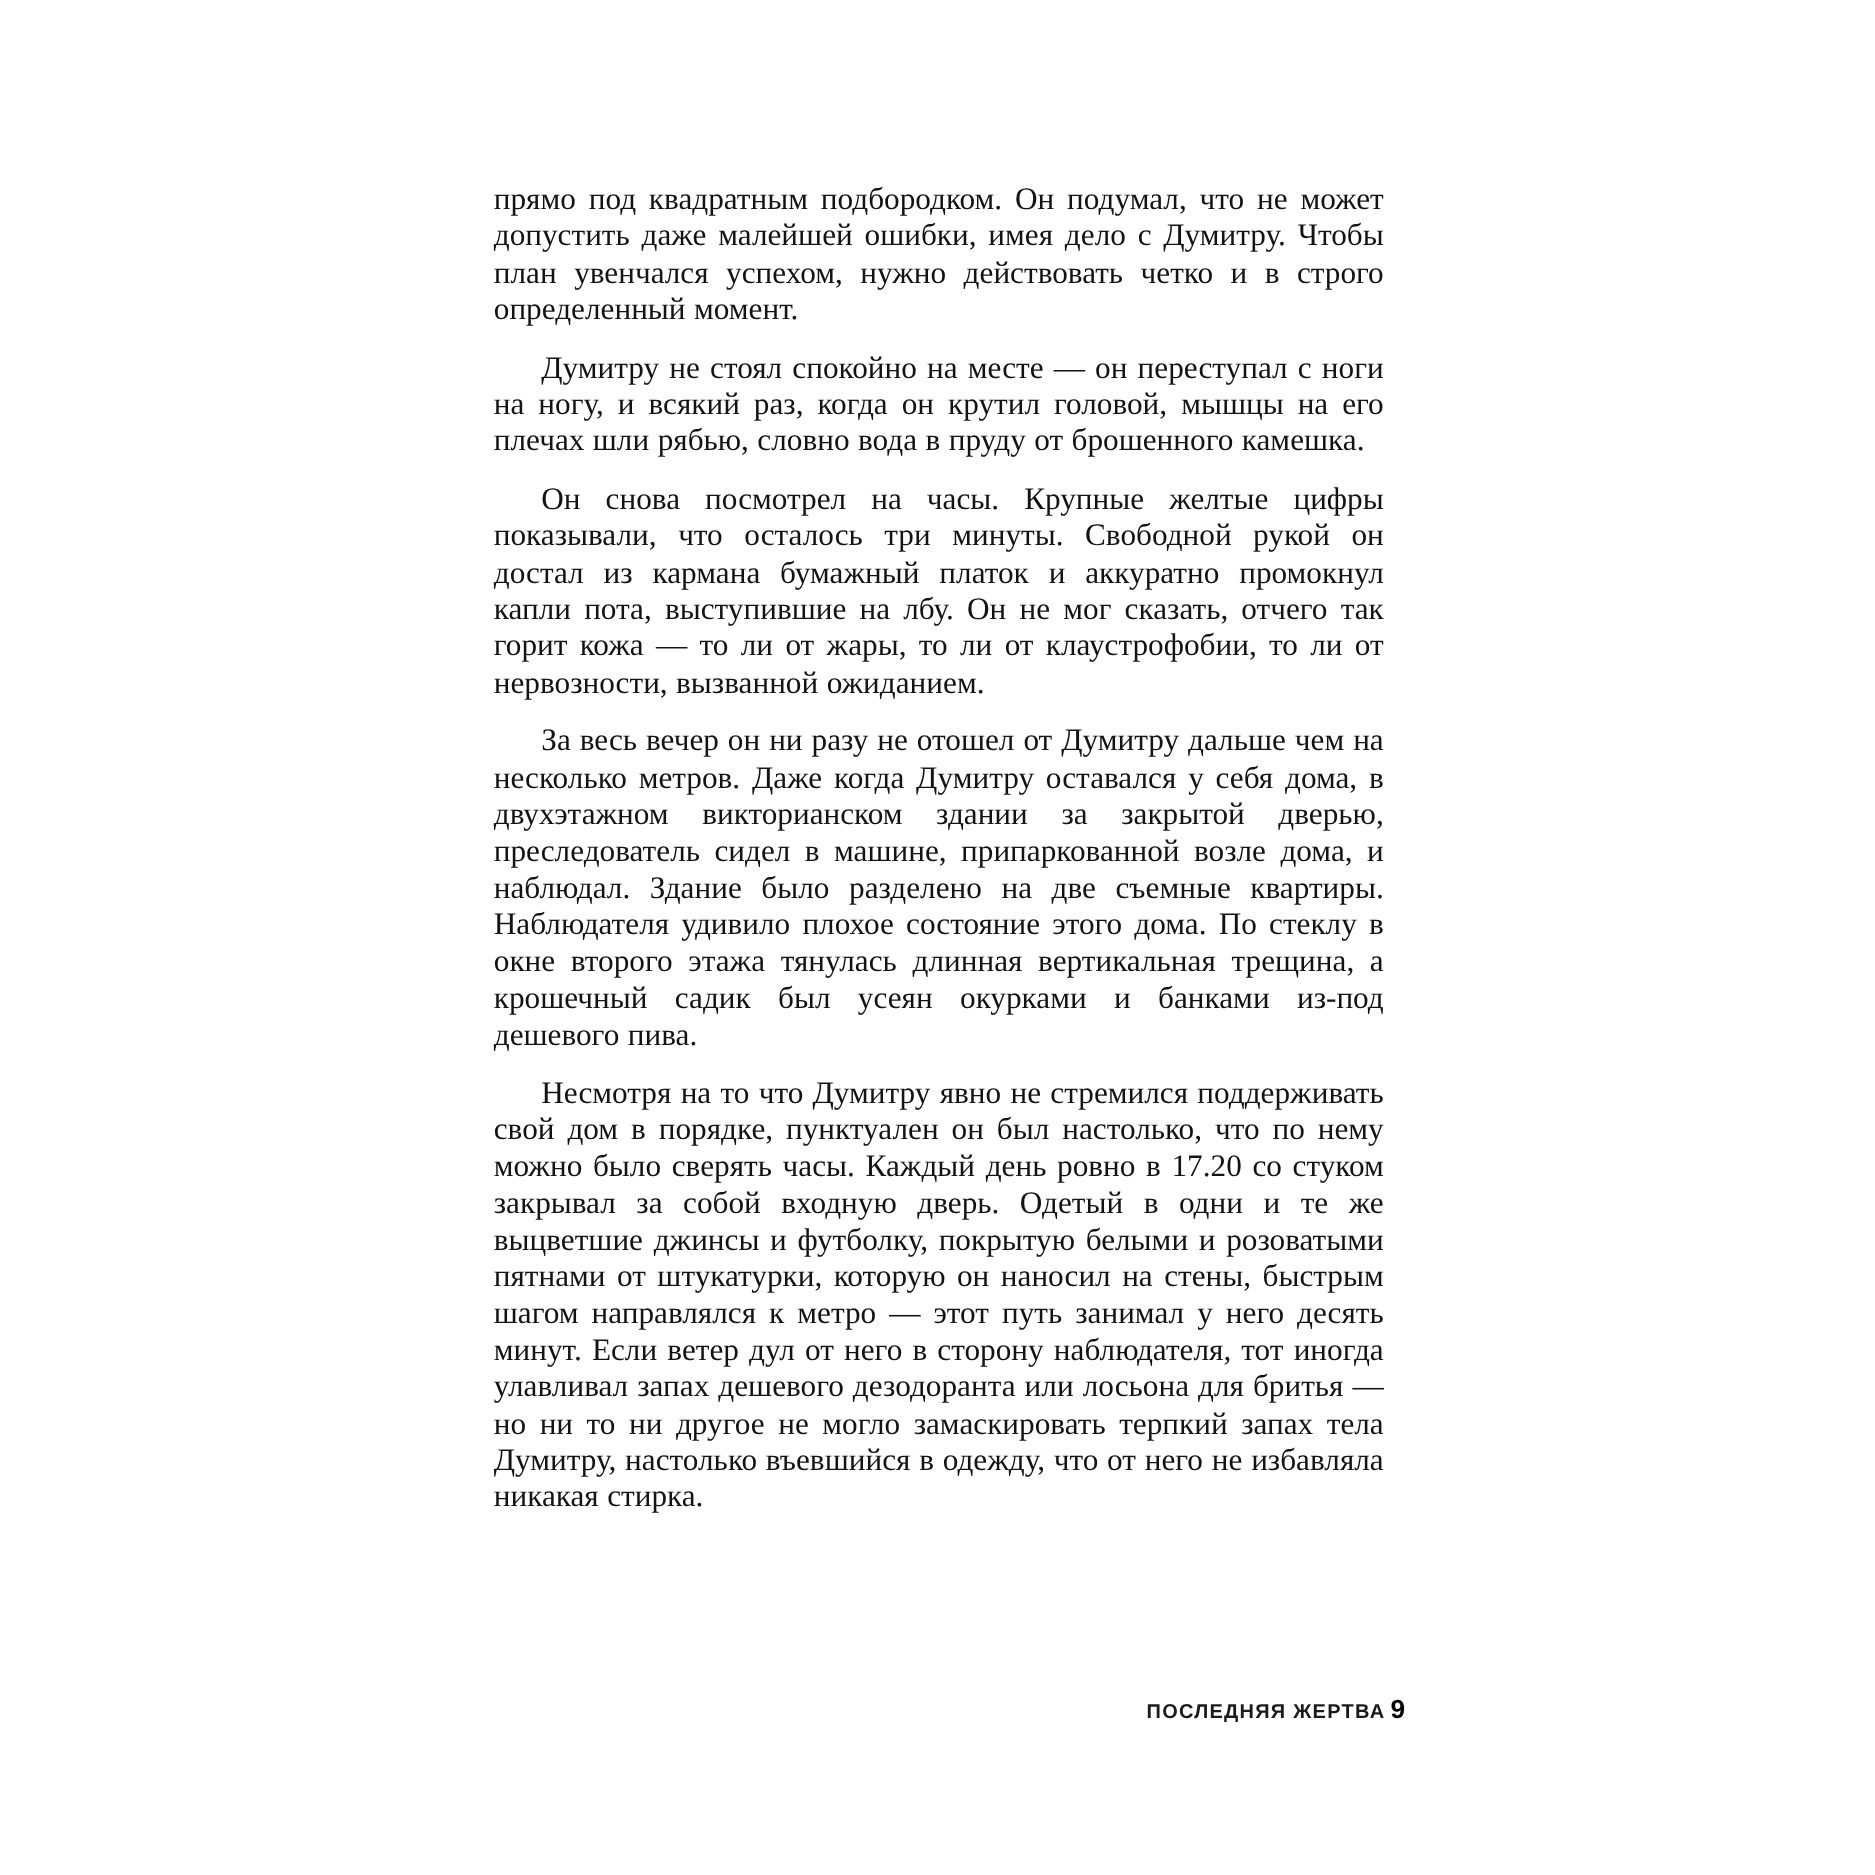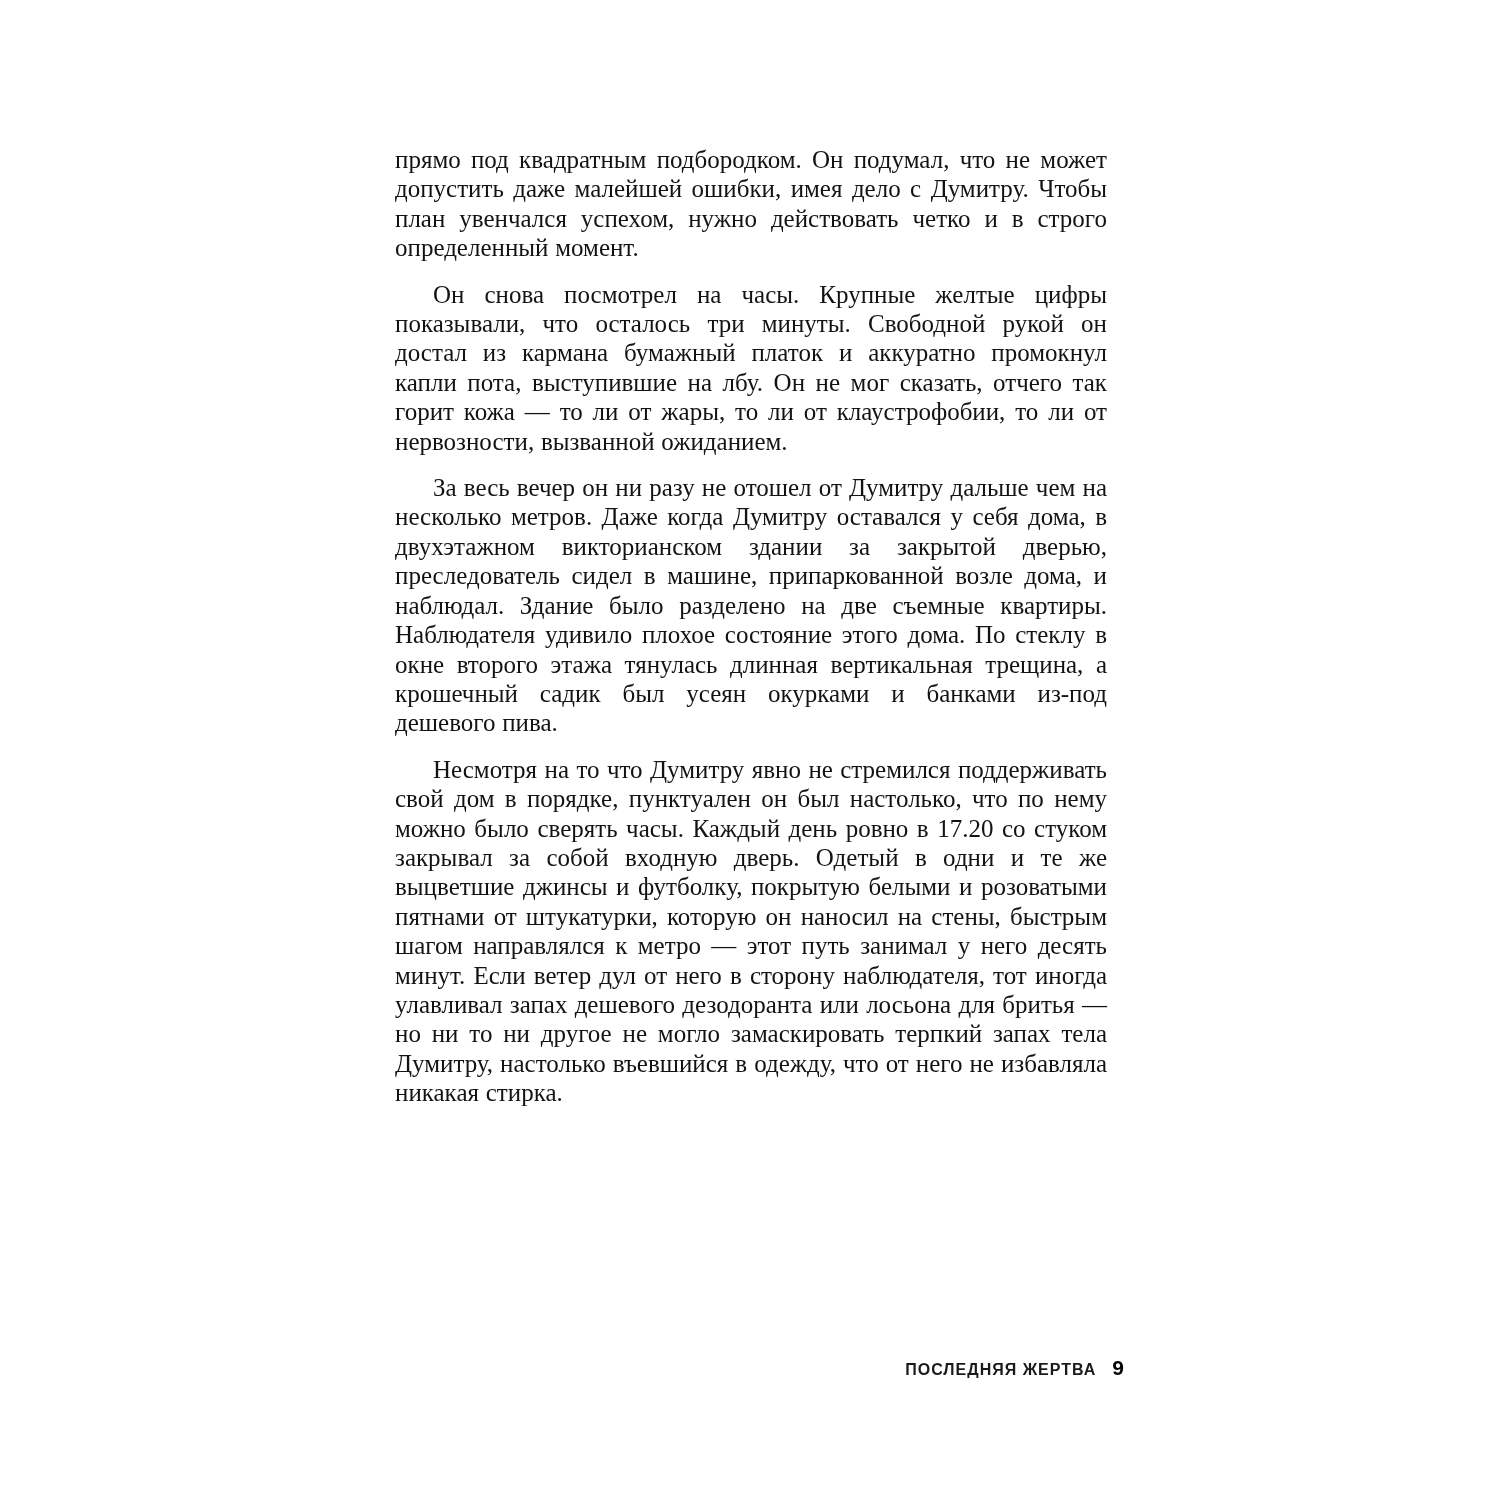--- a/index.html
+++ b/index.html
@@ -35,21 +35,21 @@
     text-indent: 38px;
   }
   .footer {
     position: absolute;
     left: 378px;
     top: 1356px;
     width: 746px;
     display: flex;
     justify-content: flex-end;
     align-items: baseline;
-    gap: 16px;
+    gap: 4px;
     font-family: "Liberation Sans", "DejaVu Sans", sans-serif;
   }
   .running-title {
     font-size: 16px;
     font-weight: 700;
     letter-spacing: 1px;
     color: #1a1a1a;
   }
   .page-number {
     font-size: 21px;
@@ -57,20 +57,21 @@
     color: #000000;
   }
 </style>
 </head>
 <body>
 
 <div class="page">
 
   <div class="text-block">
     <p>прямо под квадратным подбородком. Он подумал, что не может допустить даже малейшей ошибки, имея дело с Думитру. Чтобы план увенчался успехом, нужно действовать четко и в строго определенный момент.</p>
+    <p class="indent">Думитру не стоял спокойно на месте — он переступал с ноги на ногу, и всякий раз, когда он крутил головой, мышцы на его плечах шли рябью, словно вода в пруду от брошенного камешка.</p>
     <p class="indent">Он снова посмотрел на часы. Крупные желтые цифры показывали, что осталось три минуты. Свободной рукой он достал из кармана бумажный платок и аккуратно промокнул капли пота, выступившие на лбу. Он не мог сказать, отчего так горит кожа — то ли от жары, то ли от клаустрофобии, то ли от нервозности, вызванной ожиданием.</p>
     <p class="indent">За весь вечер он ни разу не отошел от Думитру дальше чем на несколько метров. Даже когда Думитру оставался у себя дома, в двухэтажном викторианском здании за закрытой дверью, преследователь сидел в машине, припаркованной возле дома, и наблюдал. Здание было разделено на две съемные квартиры. Наблюдателя удивило плохое состояние этого дома. По стеклу в окне второго этажа тянулась длинная вертикальная трещина, а крошечный садик был усеян окурками и банками из-под дешевого пива.</p>
     <p class="indent">Несмотря на то что Думитру явно не стремился поддерживать свой дом в порядке, пунктуален он был настолько, что по нему можно было сверять часы. Каждый день ровно в 17.20 со стуком закрывал за собой входную дверь. Одетый в одни и те же выцветшие джинсы и футболку, покрытую белыми и розоватыми пятнами от штукатурки, которую он наносил на стены, быстрым шагом направлялся к метро — этот путь занимал у него десять минут. Если ветер дул от него в сторону наблюдателя, тот иногда улавливал запах дешевого дезодоранта или лосьона для бритья — но ни то ни другое не могло замаскировать терпкий запах тела Думитру, настолько въевшийся в одежду, что от него не избавляла никакая стирка.</p>
   </div>
 
   <div class="footer">
     <span class="running-title">ПОСЛЕДНЯЯ ЖЕРТВА</span>
     <span class="page-number">9</span>
   </div>
 

